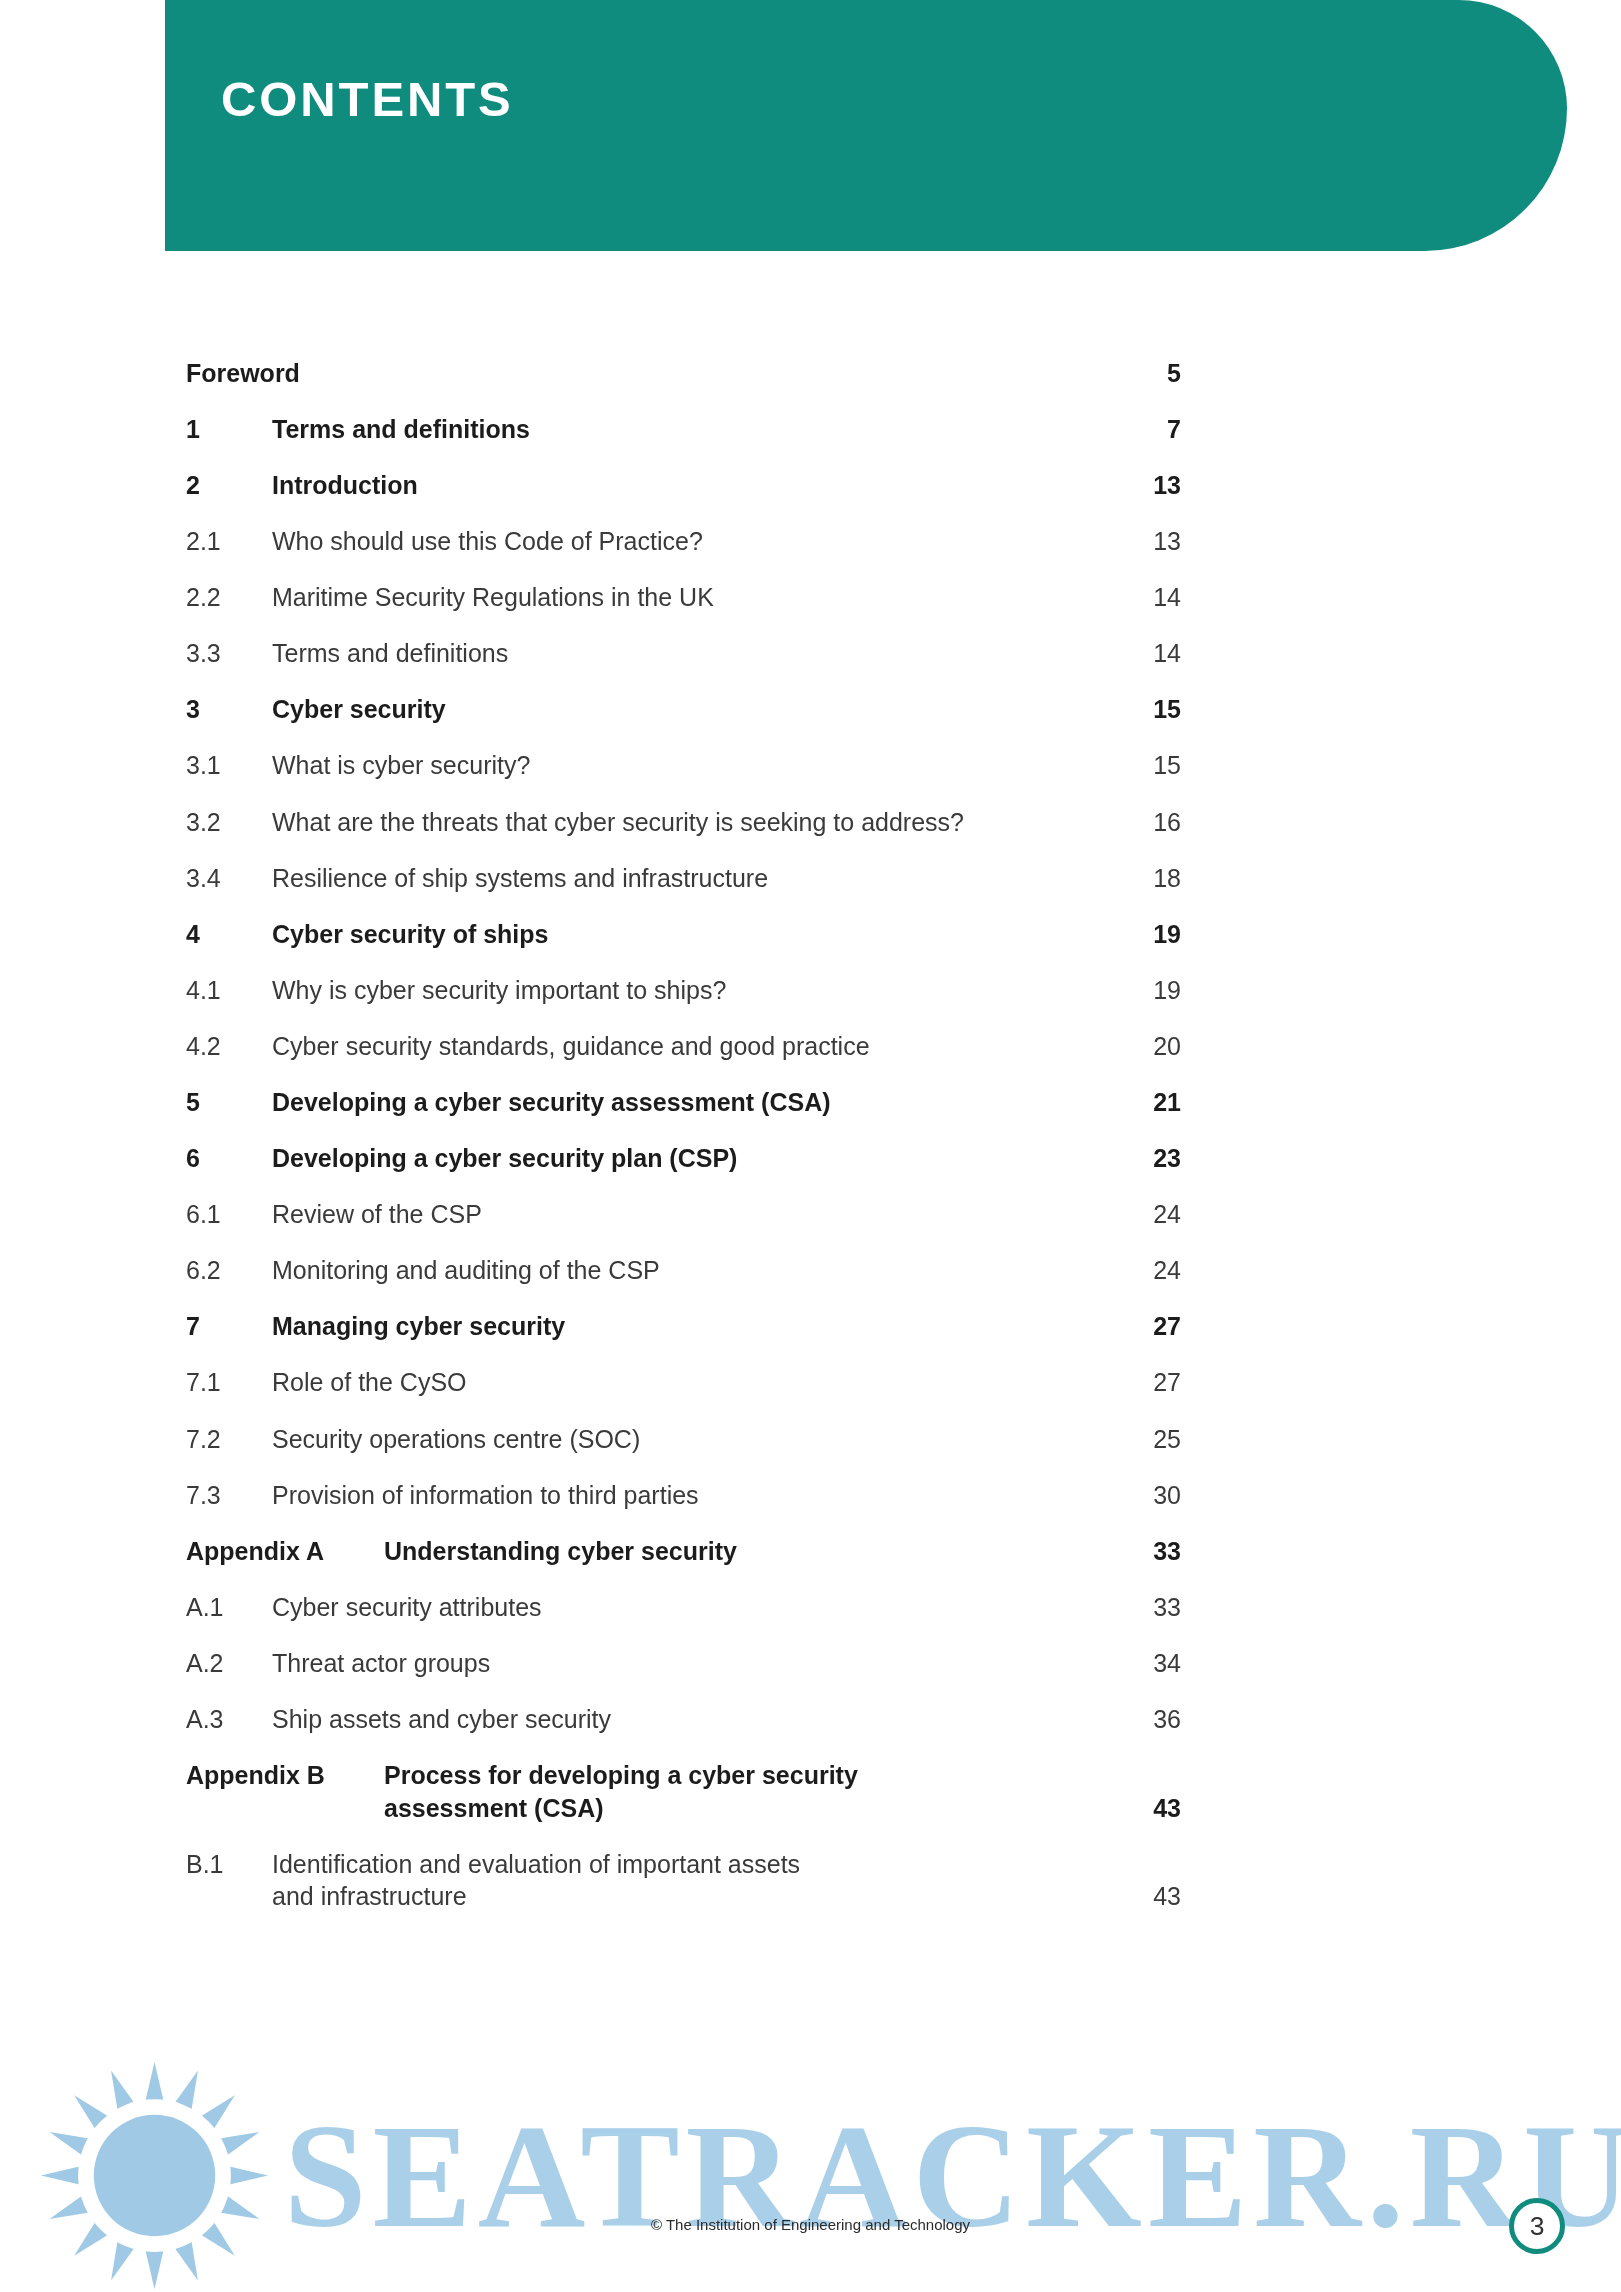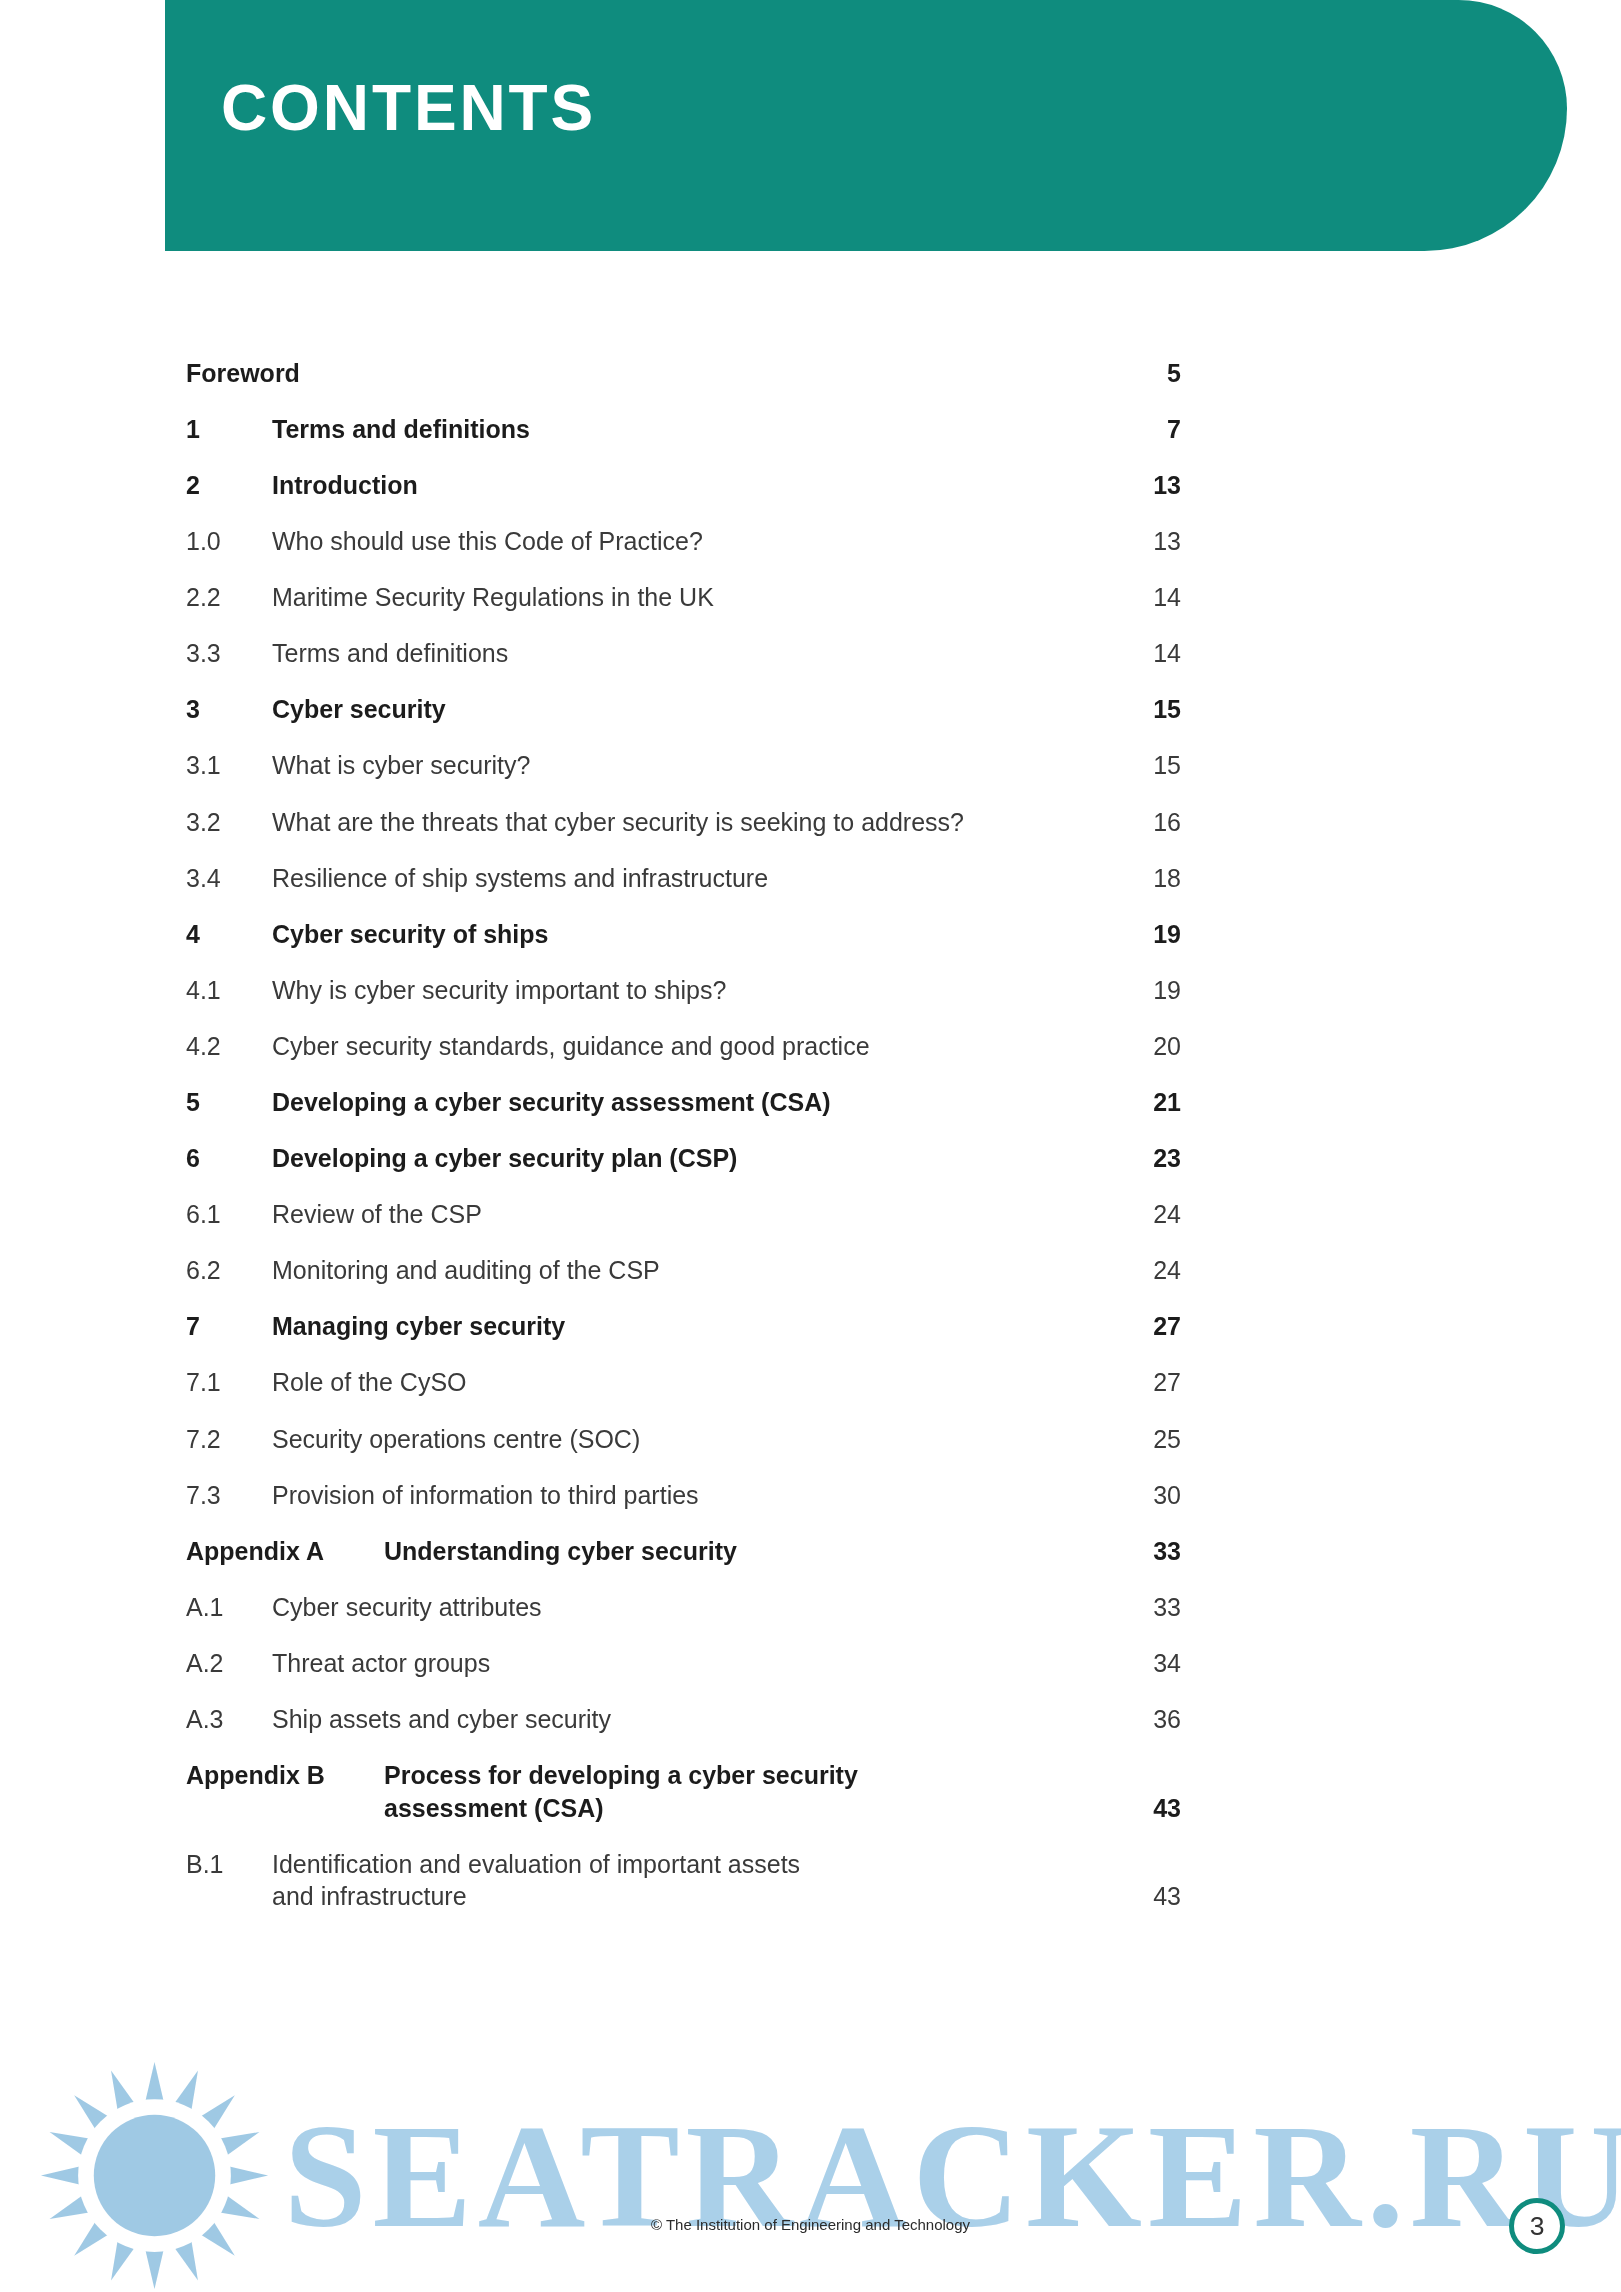--- a/index.html
+++ b/index.html
@@ -13,21 +13,21 @@
   }
 
   
   .header-band {
     position:absolute; left:165px; top:0; width:1402px; height:251px;
     background:var(--teal);
     border-radius:0 127px 167px 0;
   }
   .header-band h1 {
     position:absolute; left:56px; top:71px; margin:0;
-    font-size:64px; font-weight:700; letter-spacing:2.9px; color:#ffffff;
+    font-size:49px; font-weight:700; letter-spacing:2.9px; color:#ffffff;
   }
 
   
   .toc {
     position:absolute; left:186px; top:345px; width:995px; z-index:1;
   }
   .toc-row {
     display:grid; grid-template-columns:86px 1fr 69px;
     align-items:start;
     padding:11.8px 0; font-size:25px; line-height:1.3; color:#3a3a3a;
@@ -81,21 +81,21 @@
         <span class="lab">1</span>
         <span class="ttl">Terms and definitions</span>
         <span class="pg">7</span>
       </div>
       <div class="toc-row bold">
         <span class="lab">2</span>
         <span class="ttl">Introduction</span>
         <span class="pg">13</span>
       </div>
       <div class="toc-row">
-        <span class="lab">1.0</span>
+        <span class="lab">2.1</span>
         <span class="ttl">Who should use this Code of Practice?</span>
         <span class="pg">13</span>
       </div>
       <div class="toc-row">
         <span class="lab">2.2</span>
         <span class="ttl">Maritime Security Regulations in the UK</span>
         <span class="pg">14</span>
       </div>
       <div class="toc-row">
         <span class="lab">3.3</span>

